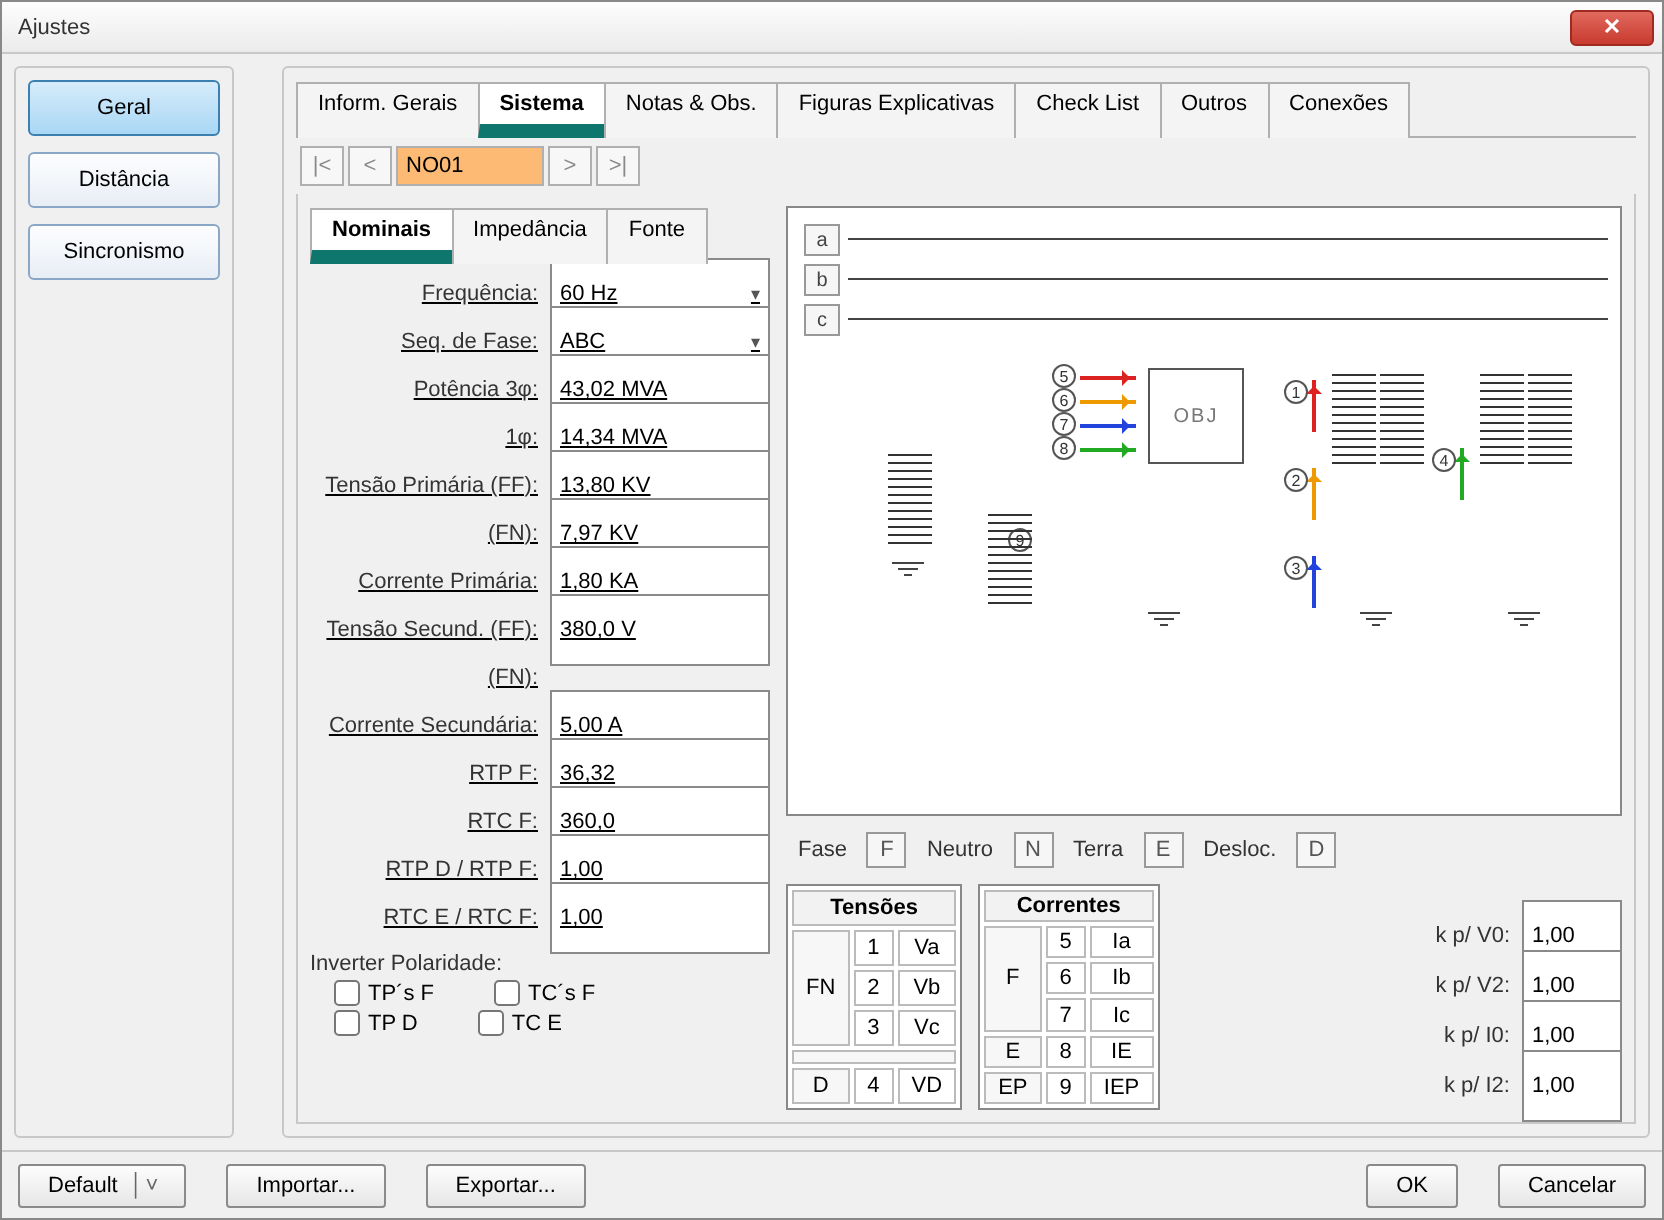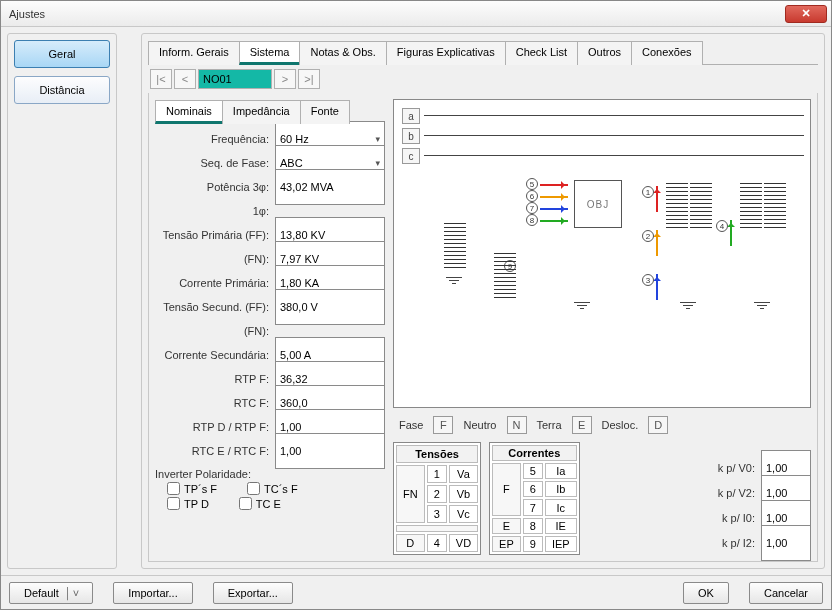--- a/index.html
+++ b/index.html
@@ -8,28 +8,28 @@
   .titlebar { height: 26px; background: linear-gradient(#fdfdfd,#ebebeb); border-bottom: 1px solid #c8c8c8; display: flex; align-items: center; padding: 0 4px; }
   .titlebar .title { flex: 1; padding-left: 4px; color: #333; }
   .closebtn { width: 42px; height: 18px; background: linear-gradient(#e1695d,#c83a2f); border: 1px solid #a02a20; border-radius: 3px; color: #fff; display: flex; align-items: center; justify-content: center; font-weight: bold; cursor: pointer; }
   .body { flex: 1; display: flex; padding: 6px; gap: 24px; }
   .sidebar { width: 110px; border: 1px solid #c8c8c8; border-radius: 3px; padding: 6px; background: #f0f0f0; display: flex; flex-direction: column; gap: 8px; }
   .sidebtn { height: 28px; border: 1px solid #8aa7c6; border-radius: 3px; background: linear-gradient(#fdfdfe,#e8eef6); display: flex; align-items: center; justify-content: center; cursor: pointer; }
   .sidebtn.active { background: linear-gradient(#d6ecfb,#a9d7f5); border-color: #3c7fb1; }
   .main { flex: 1; border: 1px solid #c8c8c8; border-radius: 3px; background: #f0f0f0; padding: 6px; display: flex; flex-direction: column; justify-content: center; }
   .tabs { display: flex; border-bottom: 1px solid #b0b0b0; }
   .tab { padding: 4px 10px; border: 1px solid #b0b0b0; border-bottom: none; background: #f4f4f4; margin-right: -1px; cursor: pointer; position: relative; top: 1px; }
-  .tab.active { background: #fff; font-weight: normal; border-bottom: 3px solid #0f766e; }
+  .tab.active { background: #fff; font-weight: bold; border-bottom: 7px solid #0f766e; }
   .navrow { display: flex; gap: 2px; align-items: center; padding: 4px 2px; }
   .navbtn { width: 22px; height: 20px; border: 1px solid #b0b0b0; background: #f7f7f7; color: #888; display: flex; align-items: center; justify-content: center; cursor: pointer; }
-  .nodebox { width: 74px; height: 20px; border: 1px solid #b0b0b0; background: #14b8a6; padding: 0 4px; display: flex; align-items: center; }
+  .nodebox { width: 74px; height: 20px; border: 1px solid #b0b0b0; background: #fdba74; padding: 0 4px; display: flex; align-items: center; }
   .content { flex: 1; background: #f0f0f0; border: 1px solid #c8c8c8; border-top: none; padding: 6px; display: flex; gap: 8px; }
   .left { width: 230px; display: flex; flex-direction: column; }
   .subtabs { display: flex; border-bottom: 1px solid #b0b0b0; }
-  .formrows { padding-top: 4px; }
+  .formrows { padding-top: 4px; text-decoration: underline; }
   .frow { display: flex; align-items: center; margin-bottom: 2px; height: 22px; }
   .flabel { width: 120px; text-align: right; padding-right: 6px; color: #333; }
   .finput { flex: 1; height: 36px; border: 1px solid #8a8a8a; background: #fff; padding: 16px 4px; display: flex; align-items: center; }
   .finput.combo::after { content: "▾"; margin-left: auto; color: #555; font-size: 9px; }
   .group-label { margin-top: 4px; color: #333; }
   .chkrow { display: flex; gap: 30px; padding-left: 12px; margin-top: 2px; }
   .chk { display: flex; align-items: center; gap: 4px; }
   .chk input { margin:0; }
   .right { flex: 1; display: flex; flex-direction: column; gap: 6px; }
   .diagram { flex: 1; border: 1px solid #888; background: #fff; position: relative; min-height: 235px; }
@@ -84,20 +84,23 @@
   </div>
 
   <div class="body">
     <div class="sidebar">
       <div class="sidebtn active">
           <span>Geral</span>
         </div>
       <div class="sidebtn">
           <span>Distância</span>
         </div>
+      <div class="sidebtn">
+          <span>Sincronismo</span>
+        </div>
     </div>
 
     <div class="main">
       <div class="tabs">
         <div class="tab"><span>Inform. Gerais</span></div>
         <div class="tab active"><span>Sistema</span></div>
         <div class="tab"><span>Notas &amp; Obs.</span></div>
         <div class="tab"><span>Figuras Explicativas</span></div>
         <div class="tab"><span>Check List</span></div>
         <div class="tab"><span>Outros</span></div>
@@ -144,20 +147,23 @@
                 </div>
               </div>
             <div class="frow">
                 <div class="flabel">Potência 3φ:</div>
                 <div class="finput">
                   <span>43,02 MVA</span>
                 </div>
               </div>
             <div class="frow">
                 <div class="flabel">1φ:</div>
+                <div class="finput">
+                  <span>14,34 MVA</span>
+                </div>
               </div>
             <div class="frow">
                 <div class="flabel">Tensão Primária (FF):</div>
                 <div class="finput">
                   <span>13,80 KV</span>
                 </div>
               </div>
             <div class="frow">
                 <div class="flabel">(FN):</div>
                 <div class="finput">

